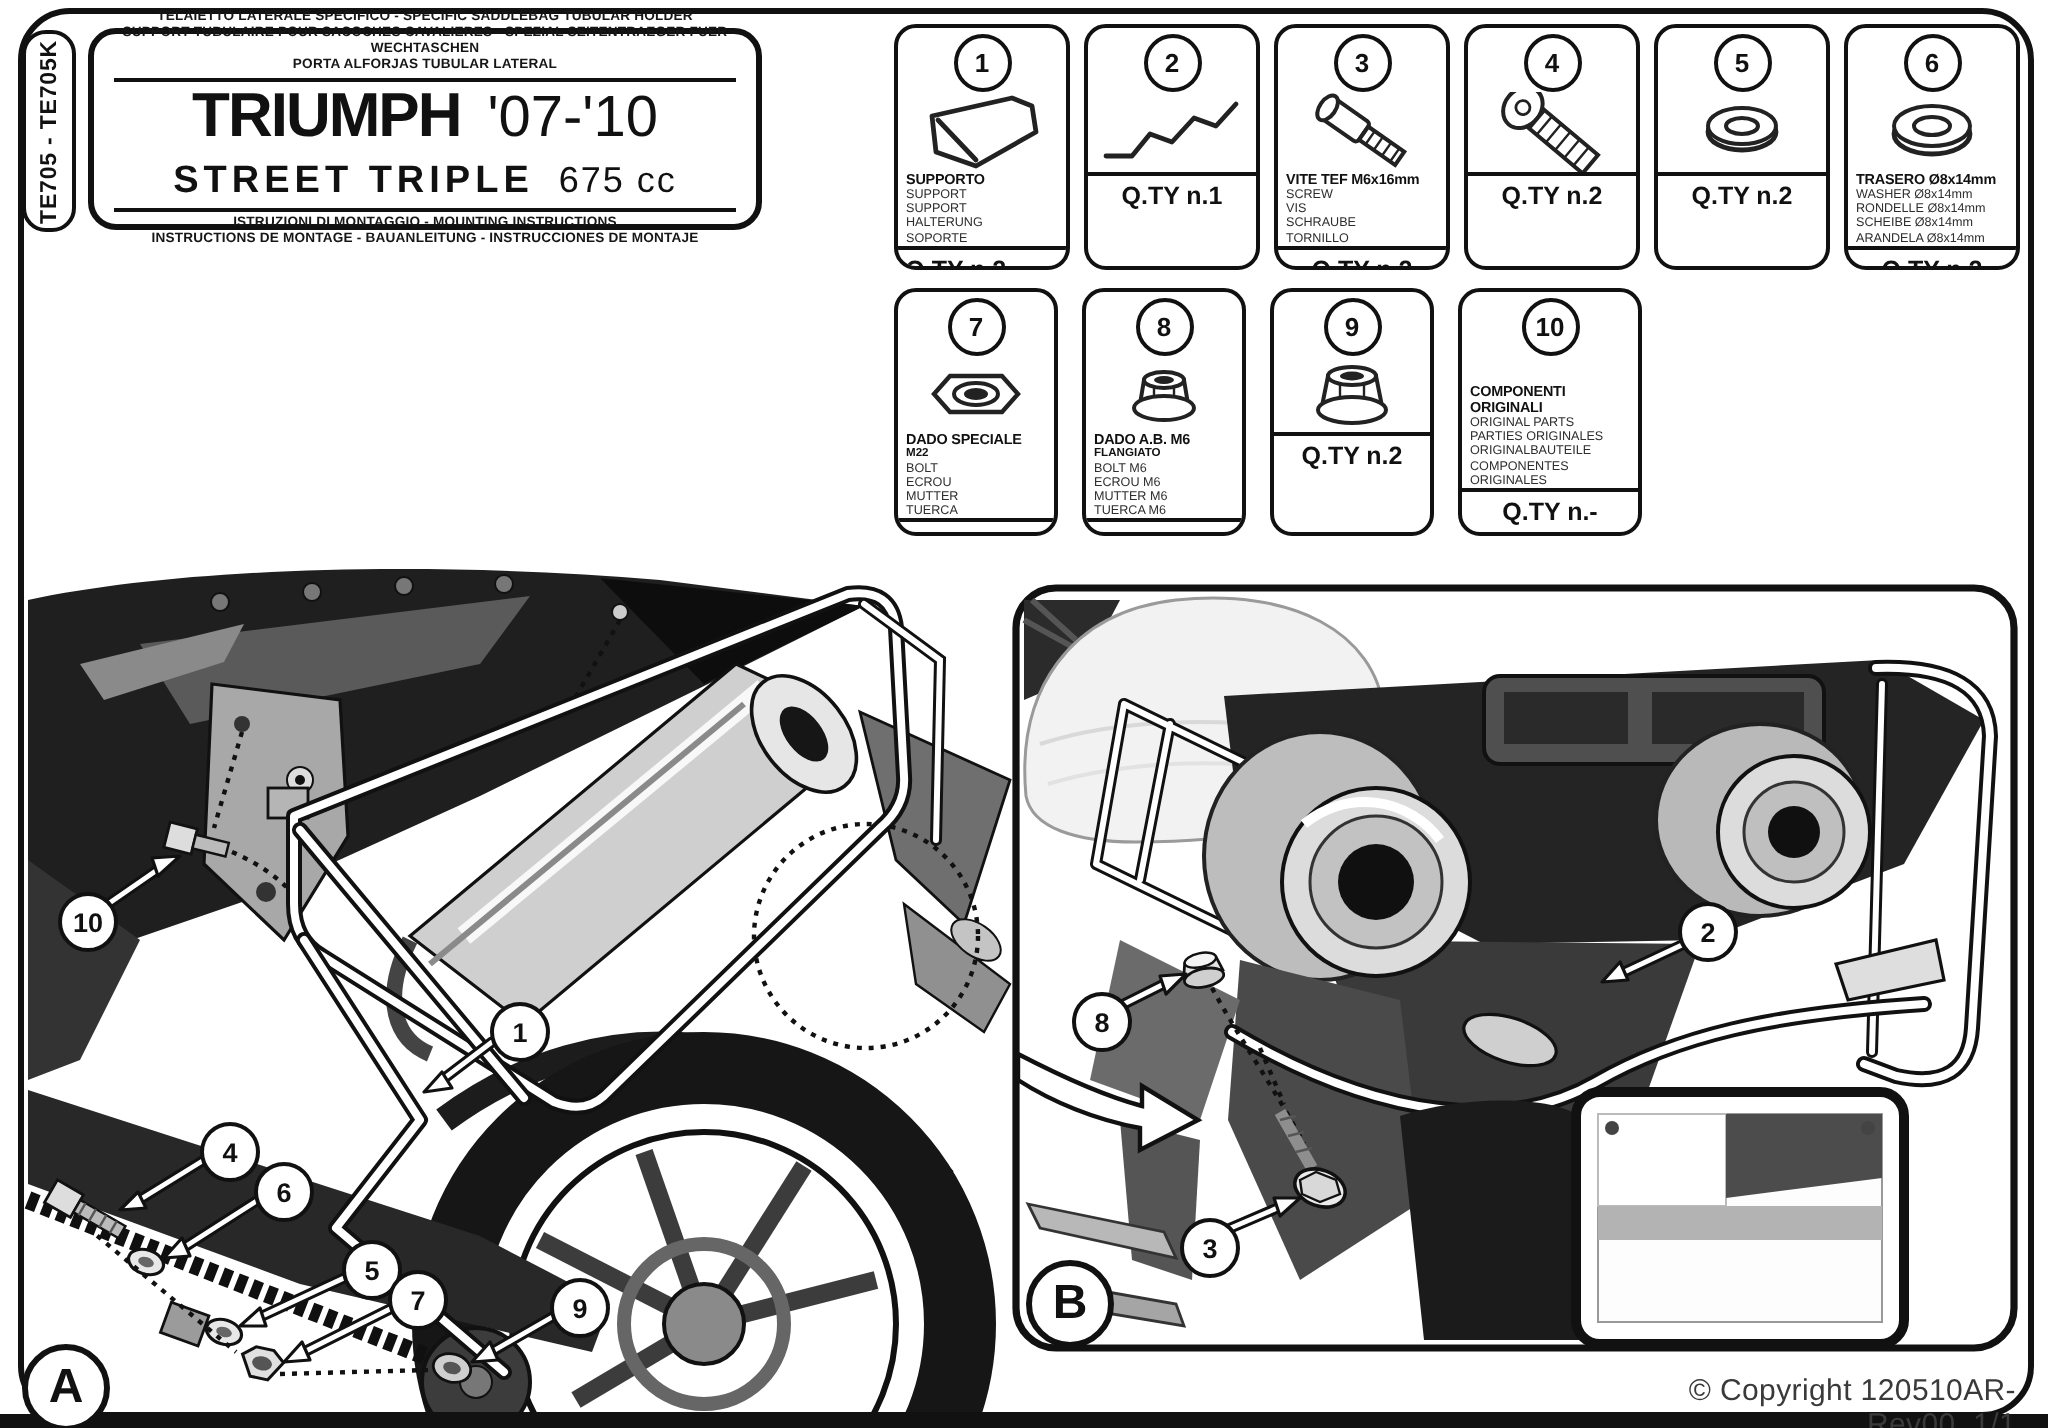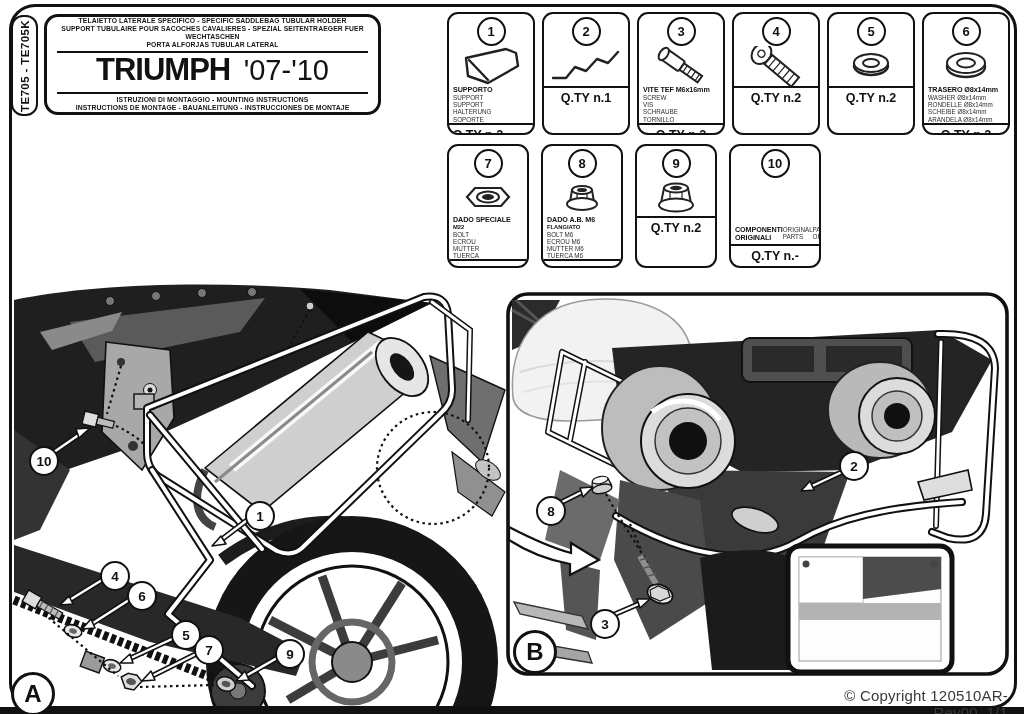--- a/index.html
+++ b/index.html
@@ -39,21 +39,21 @@
     font-size:13px;font-weight:800;flex:0 0 auto;background:#fff;}
   .pb-icon{flex:0 0 auto;display:flex;align-items:center;justify-content:center;}
   .pb-text{flex:1 1 auto;padding:0 3px 0 4px;text-align:left;}
   .pb-name{font-size:7.2px;font-weight:800;line-height:8px;letter-spacing:-0.1px;}
   .pb-sub{font-size:5.8px;font-weight:800;line-height:6.5px;}
   .pb-alt{font-size:6.3px;font-weight:500;line-height:7.2px;color:#2e2e2e;}
   .pb-qty{flex:0 0 auto;height:20px;border-top:2.2px solid #111;
     display:flex;align-items:center;justify-content:center;
     font-size:12.5px;font-weight:800;white-space:nowrap;}
   .pb-qty .note{font-size:7.5px;font-weight:800;margin-top:4px;}
-  .pb-center .pb-text{display:flex;justify-content:flex-start;margin-top:48px;}
+  .pb-center .pb-text{display:flex;flex-direction:column;justify-content:flex-end;}
 
   
   .art{position:absolute;left:0;top:0;}
   .callout{position:absolute;width:26px;height:26px;margin:-13px 0 0 -13px;
     border:2.6px solid #111;border-radius:50%;background:#fff;z-index:5;
     display:flex;align-items:center;justify-content:center;
     font-size:13.5px;font-weight:800;}
   .panel-letter{position:absolute;width:38px;height:38px;margin:-19px 0 0 -19px;
     border:3.4px solid #111;border-radius:50%;background:#fff;z-index:5;
     display:flex;align-items:center;justify-content:center;
@@ -303,20 +303,24 @@
 
   <div class="title-box">
     <div class="tb-small">TELAIETTO LATERALE SPECIFICO - SPECIFIC SADDLEBAG TUBULAR HOLDER</div>
     <div class="tb-small">SUPPORT TUBULAIRE POUR SACOCHES CAVALIERES - SPEZIAL SEITENTRAEGER FUER WECHTASCHEN</div>
     <div class="tb-small">PORTA ALFORJAS TUBULAR LATERAL</div>
     <div class="tb-rule"></div>
     <div class="tb-brandline">
       <span class="tb-brand">TRIUMPH</span>
       <span class="tb-years">'07-'10</span>
     </div>
+    <div class="tb-modelline">
+      <span class="tb-model">STREET TRIPLE</span>
+      <span class="tb-disp">675 cc</span>
+    </div>
     <div class="tb-rule"></div>
     <div class="tb-small">ISTRUZIONI DI MONTAGGIO - MOUNTING INSTRUCTIONS</div>
     <div class="tb-small">INSTRUCTIONS DE MONTAGE - BAUANLEITUNG - INSTRUCCIONES DE MONTAJE</div>
   </div>
 
   <div class="part-box" style="left:447px;top:12px;width:88px;height:123px;">
     <div class="pb-num">1</div>
     <div class="pb-icon" style="height:40px;">
       <svg width="70" height="40" viewBox="0 0 70 40">
           <path class="picon" d="M10,12 L50,3 L60,7 L62,20 L32,37 L12,30 Z"></path>

